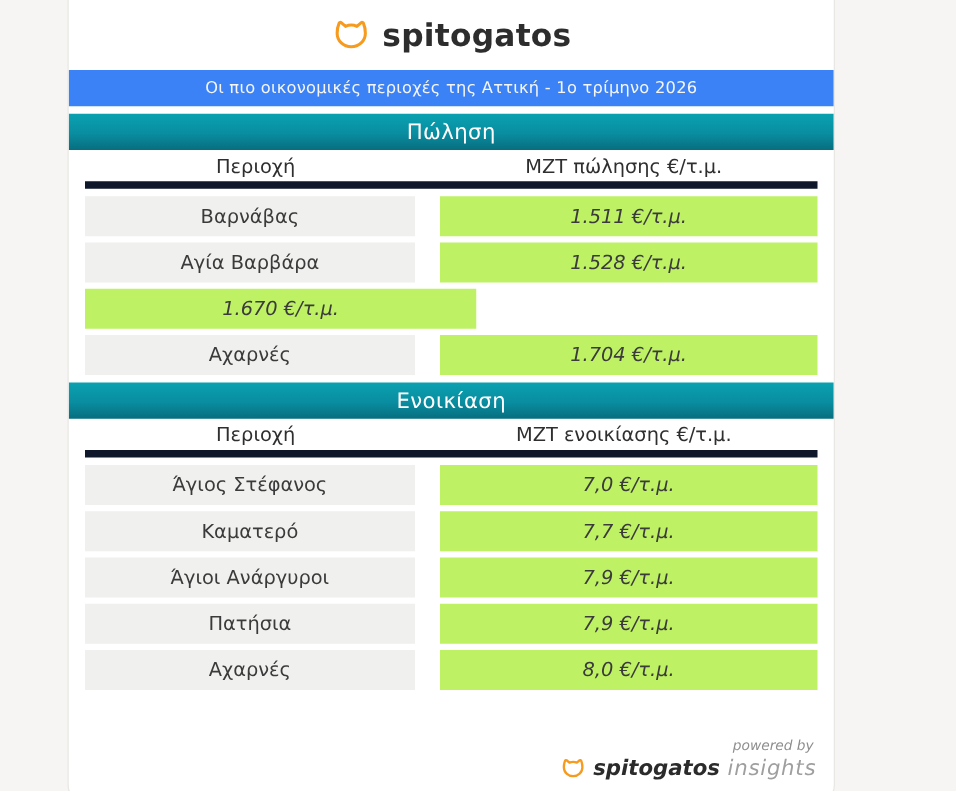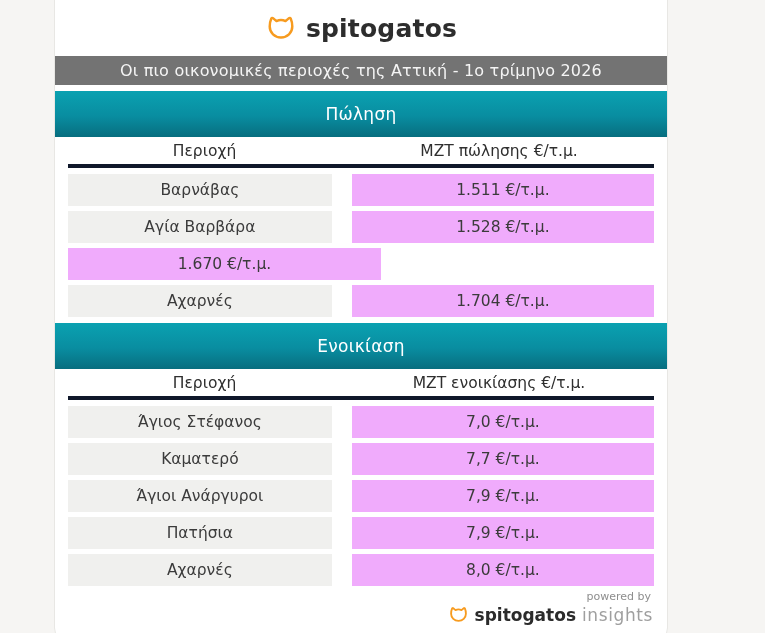--- a/index.html
+++ b/index.html
@@ -24,65 +24,66 @@
   .logo-area {
     height: 55px;
     display: flex; align-items: center; justify-content: center; gap: 9px;
   }
   .logo-text {
     font-size: 25px; font-weight: 700; color: #2d2d2d; letter-spacing: 0.2px;
   }
   
   .title-bar {
     height: 29px;
-    background: #737373;
+    background: #3b82f6;
     color: #f5f5f5;
     display: flex; align-items: center; justify-content: center;
-    font-size: 16px;
+    font-size: 13px;
     letter-spacing: 0.2px;
   }
   .spacer-6 { height: 6px; }
   
   .section-bar {
-    height: 46px;
+    height: 29px;
     margin-top: 0;
     background: linear-gradient(180deg, #0aa1b1 0%, #098da0 55%, #076e7f 100%);
     color: #ffffff;
     display: flex; align-items: center; justify-content: center;
     font-size: 17px;
     letter-spacing: 0.3px;
   }
   .section-bar.second { margin-top: 6px; }
   
   .table { padding: 0 13px; }
   .head-row {
     display: flex;
     align-items: center;
     height: 31px;
-    border-bottom: 4px solid #0f172a;
+    border-bottom: 6px solid #0f172a;
     color: #2f2f2f;
     font-size: 15.5px;
   }
   .head-area { width: 46.6%; text-align: center; }
   .head-value { width: 53.4%; text-align: center; padding-left: 3px; }
   .rows { padding-top: 6px; }
   .row { display: flex; margin-bottom: 5px; }
   .cell {
     height: 32px;
     display: flex; align-items: center; justify-content: center;
     font-size: 15.5px;
     color: #3b3b3b;
   }
   .cell.area { width: 46.6%; background: #f0f0ee; margin-right: 20px; }
-  .cell.value { width: 53.4%; background: #f0abfc; }
+  .cell.value { width: 53.4%; background: #bef264; font-style: italic; }
   
   .footer {
     position: absolute;
     right: 14px; bottom: 16px;
     text-align: right;
+    font-style: italic;
   }
   .powered-by {
     font-size: 11px; color: #8e8e8e; margin-bottom: 2px; margin-right: 2px;
   }
   .footer-brand-line {
     display: flex; align-items: center; justify-content: flex-end; gap: 6px;
   }
   .footer-brand { font-size: 17px; font-weight: 700; color: #2b2b2b; }
   .footer-product { font-size: 17px; font-weight: 400; color: #9f9f9f; letter-spacing: 0.6px; }
   .cat-svg { display: block; }

